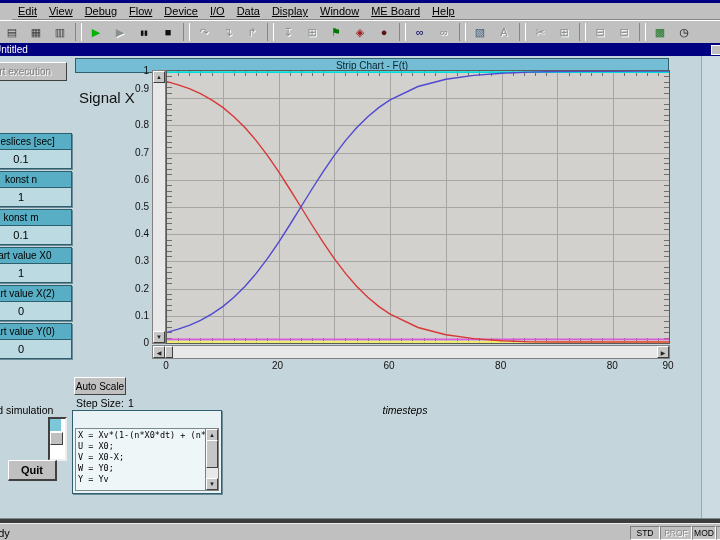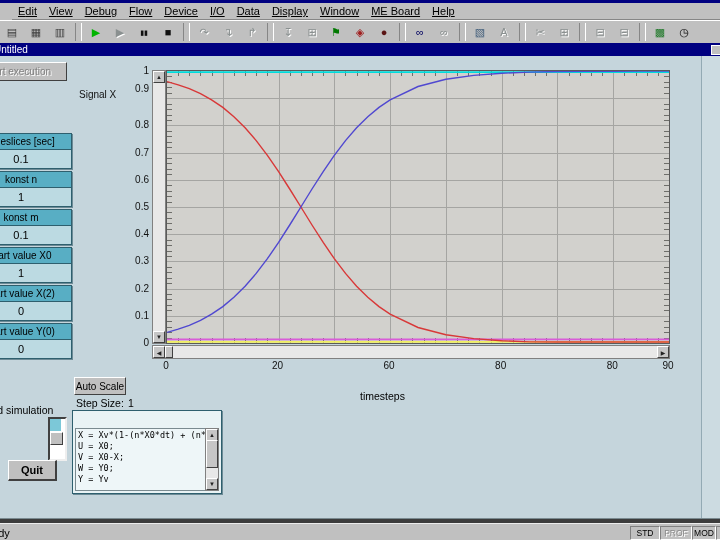--- a/index.html
+++ b/index.html
@@ -39,40 +39,40 @@
   #toggle{left:48px;top:361px;width:15px;height:40px;background:#fff;border:2px solid #404040;border-right-color:#eee;border-bottom-color:#eee;}
   #toggle-fill{position:absolute;left:0;top:0;width:11px;height:12px;background:#7cc8d8;}
   #toggle-thumb{position:absolute;left:0;top:13px;width:11px;height:11px;background:#c0c0c0;
                 border-top:1px solid #fff;border-left:1px solid #fff;border-bottom:1px solid #404040;border-right:1px solid #404040;}
   #quit-btn{left:8px;top:404px;width:46px;height:18px;background:#c0c0c0;font-weight:bold;font-size:11px;
             border-top:1px solid #fff;border-left:1px solid #fff;border-right:2px solid #404040;border-bottom:2px solid #404040;
             display:flex;align-items:center;justify-content:center;color:#000;}
   
   #chart-header{left:75px;top:2px;width:592px;height:13px;background:#74bdd5;border:1px solid #2e5f6e;
                 font-size:10px;color:#05262e;display:flex;align-items:center;justify-content:center;}
-  #signal-label{left:79px;top:33px;font-size:10px;color:#111;}
+  #signal-label{left:79px;top:33px;font-size:15px;color:#111;}
   .leg-label{position:absolute;left:0;width:100%;text-align:center;font-size:10px;color:#111;}
   .leg-label.sel{outline:1px dashed #333;}
   .leg-line{position:absolute;left:2px;width:40px;height:2px;}
   #legend{left:76px;top:0;width:46px;height:300px;}
   .ylab{position:absolute;right:0;transform:translateY(-50%);font-size:10px;color:#111;}
   #ylabels{left:124px;top:0;width:25px;height:300px;}
   #vscroll{left:152px;top:14px;width:12px;height:272px;background:#e8e8e8;border:1px solid #808080;}
   .sbtn{position:absolute;width:10px;height:10px;background:#c6c6c6;font-size:6px;display:flex;align-items:center;justify-content:center;color:#222;
         border-top:1px solid #fff;border-left:1px solid #fff;border-right:1px solid #404040;border-bottom:1px solid #404040;}
   #plot{left:166px;top:14px;width:502px;height:272px;background:#d2d1cd;border:1px solid #5a5a5a;}
   #hscroll{left:152px;top:289px;width:516px;height:12px;background:#e8e8e8;border:1px solid #808080;}
   .xlab{position:absolute;top:0;transform:translateX(-50%);font-size:10px;color:#111;}
   #xlabels{left:0;top:304px;width:720px;height:12px;}
   #autoscale-btn{left:74px;top:321px;width:50px;height:16px;background:#c0c0c0;font-size:10px;color:#000;
             border-top:1px solid #fff;border-left:1px solid #fff;border-right:1px solid #404040;border-bottom:1px solid #404040;
             display:flex;align-items:center;justify-content:center;}
   #stepsize-label{left:76px;top:341px;font-size:10.5px;color:#000;}
   #stepsize-value{left:128px;top:341px;font-size:10.5px;color:#000;}
-  #timesteps-label{left:360px;top:334px;width:90px;text-align:left;font-size:10.5px;color:#000;}
+  #timesteps-label{left:360px;top:348px;width:90px;text-align:center;font-size:10.5px;color:#000;font-style:italic;}
   
   #formula{left:72px;top:354px;width:148px;height:82px;border:1px solid #2e5f6e;box-shadow:1px 1px 0 #6d8b96;background:#e9f3f5;}
   #formula-header{height:14px;background:#74bdd5;border-bottom:1px solid #2e5f6e;font-size:10.5px;color:#05262e;
                   display:flex;align-items:center;justify-content:center;}
   #formula-body{position:absolute;left:2px;top:17px;right:15px;bottom:2px;background:#eef6f8;border:1px solid #7a8a90;
                 font-family:"DejaVu Sans Mono",monospace;font-size:8.5px;line-height:11px;color:#000;padding:1px 2px;overflow:hidden;white-space:nowrap;}
   #formula-scroll{position:absolute;right:2px;top:17px;width:12px;bottom:2px;background:#e8e8e8;border:1px solid #808080;}
   #formula-thumb{position:absolute;left:0px;top:11px;width:10px;height:26px;background:#c6c6c6;
                  border-top:1px solid #fff;border-left:1px solid #fff;border-right:1px solid #404040;border-bottom:1px solid #404040;}
   
@@ -225,20 +225,23 @@
       </div>
     </div>
 
   <div id="toggle-label" class="abs">end simulation</div>
   <div id="toggle" class="abs">
     <div id="toggle-fill"></div>
     <div id="toggle-thumb"></div>
   </div>
   <div id="quit-btn" class="abs">Quit</div>
 
+  <div id="chart-header" class="abs">
+    <span>Strip Chart - F(t)</span>
+  </div>
   <div id="signal-label" class="abs">Signal X</div>
   <div id="ylabels" class="abs">
       <div class="ylab" style="top: 14px;">1</div>
       <div class="ylab" style="top: 32px;">0.9</div>
       <div class="ylab" style="top: 68.4px;">0.8</div>
       <div class="ylab" style="top: 95.6px;">0.7</div>
       <div class="ylab" style="top: 122.8px;">0.6</div>
       <div class="ylab" style="top: 150px;">0.5</div>
       <div class="ylab" style="top: 177.2px;">0.4</div>
       <div class="ylab" style="top: 204.4px;">0.3</div>

